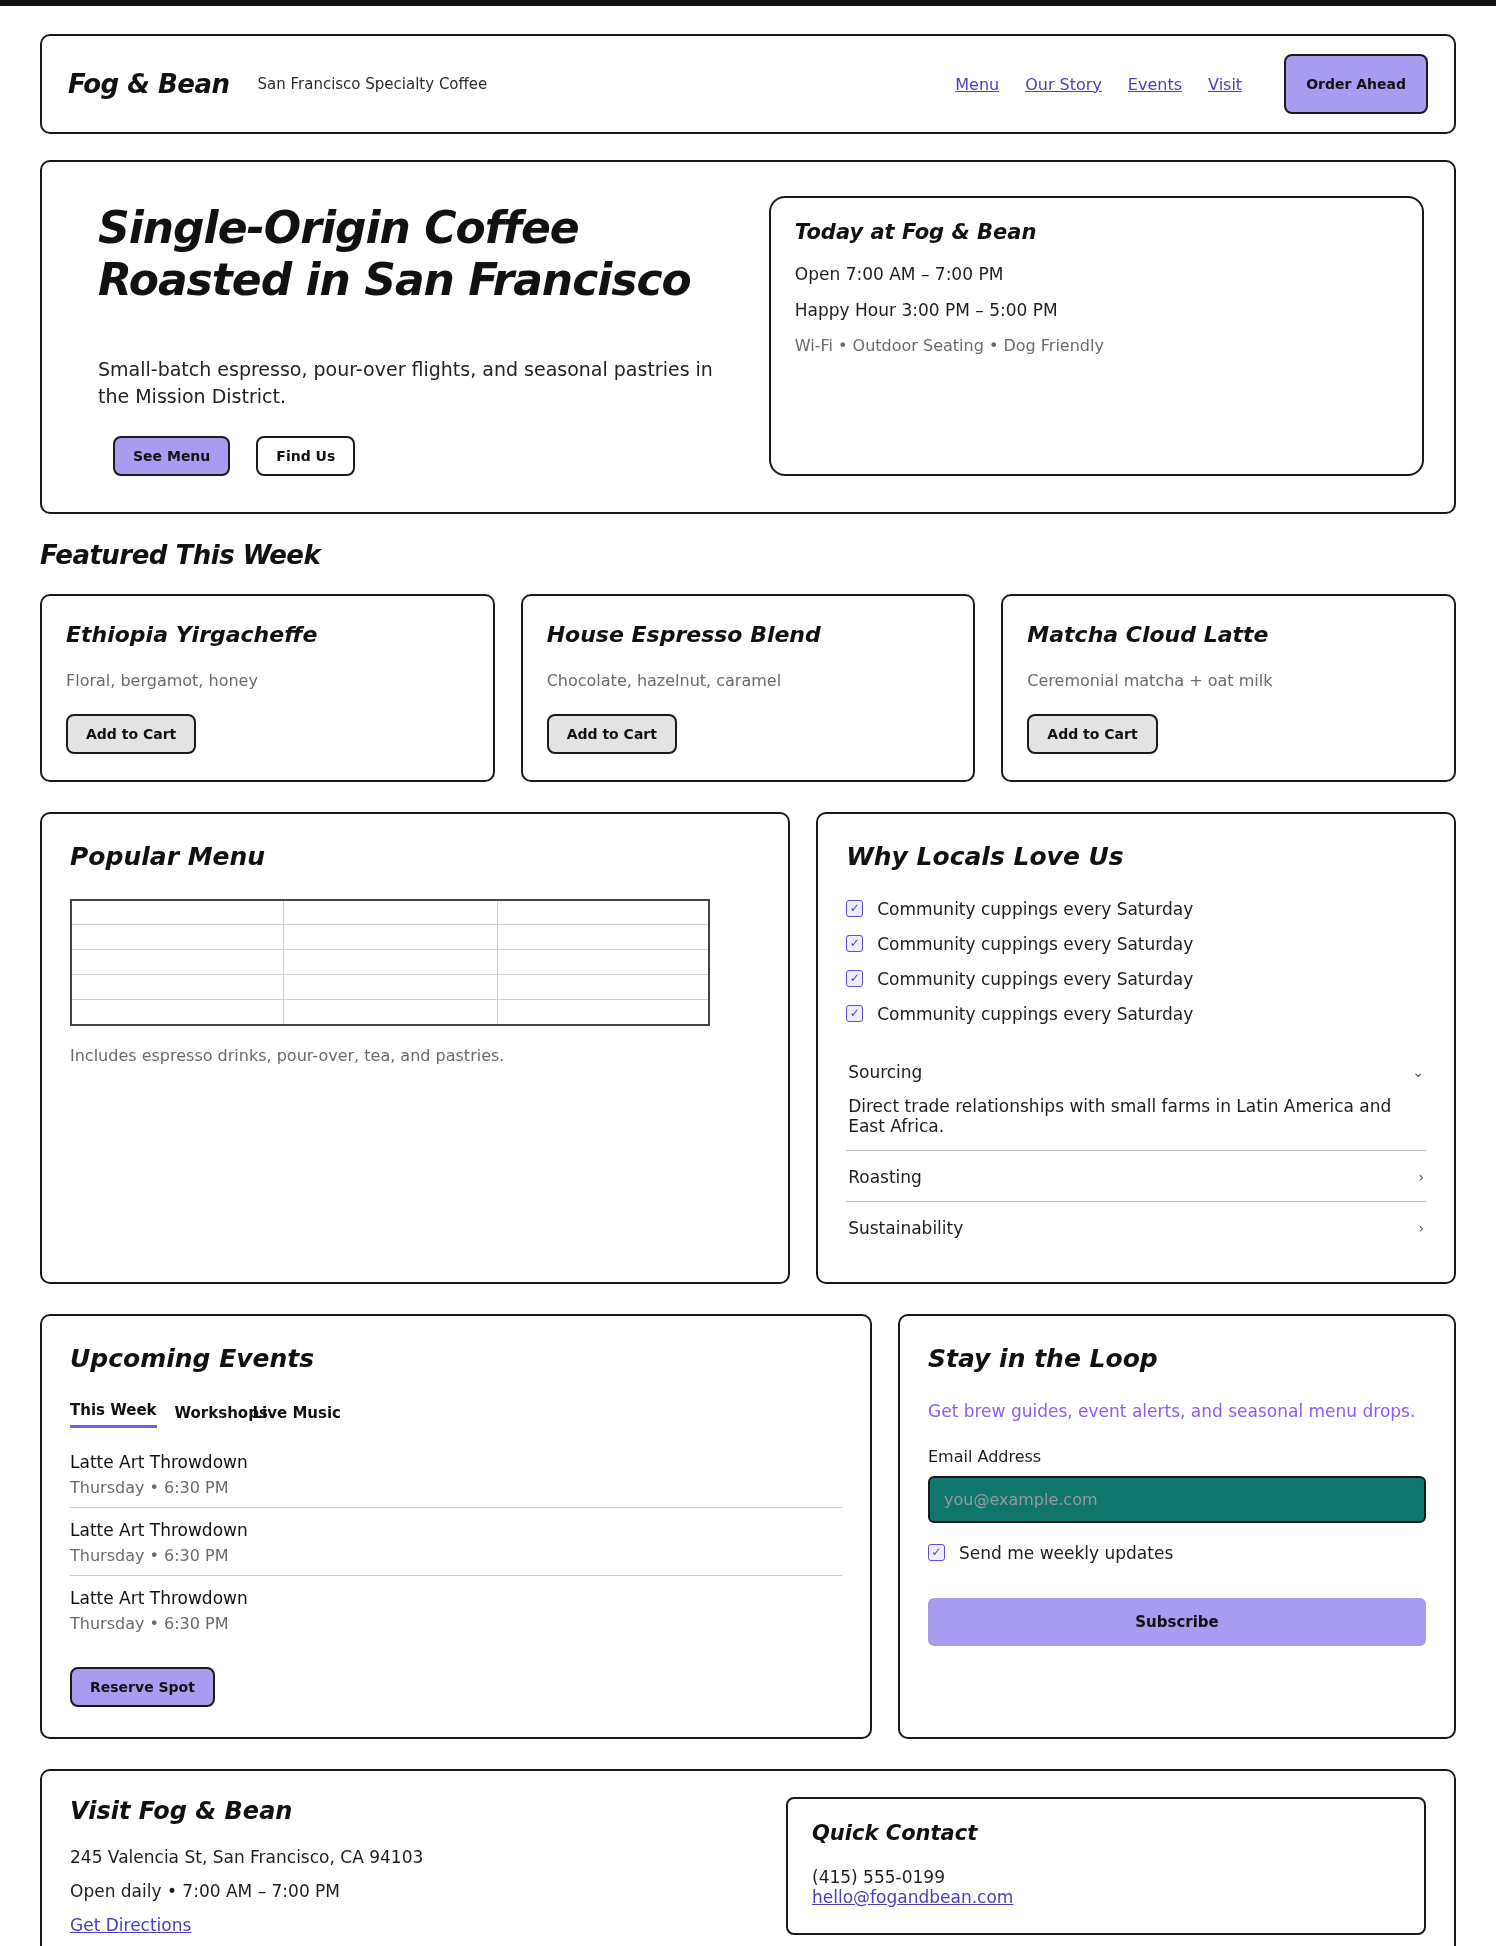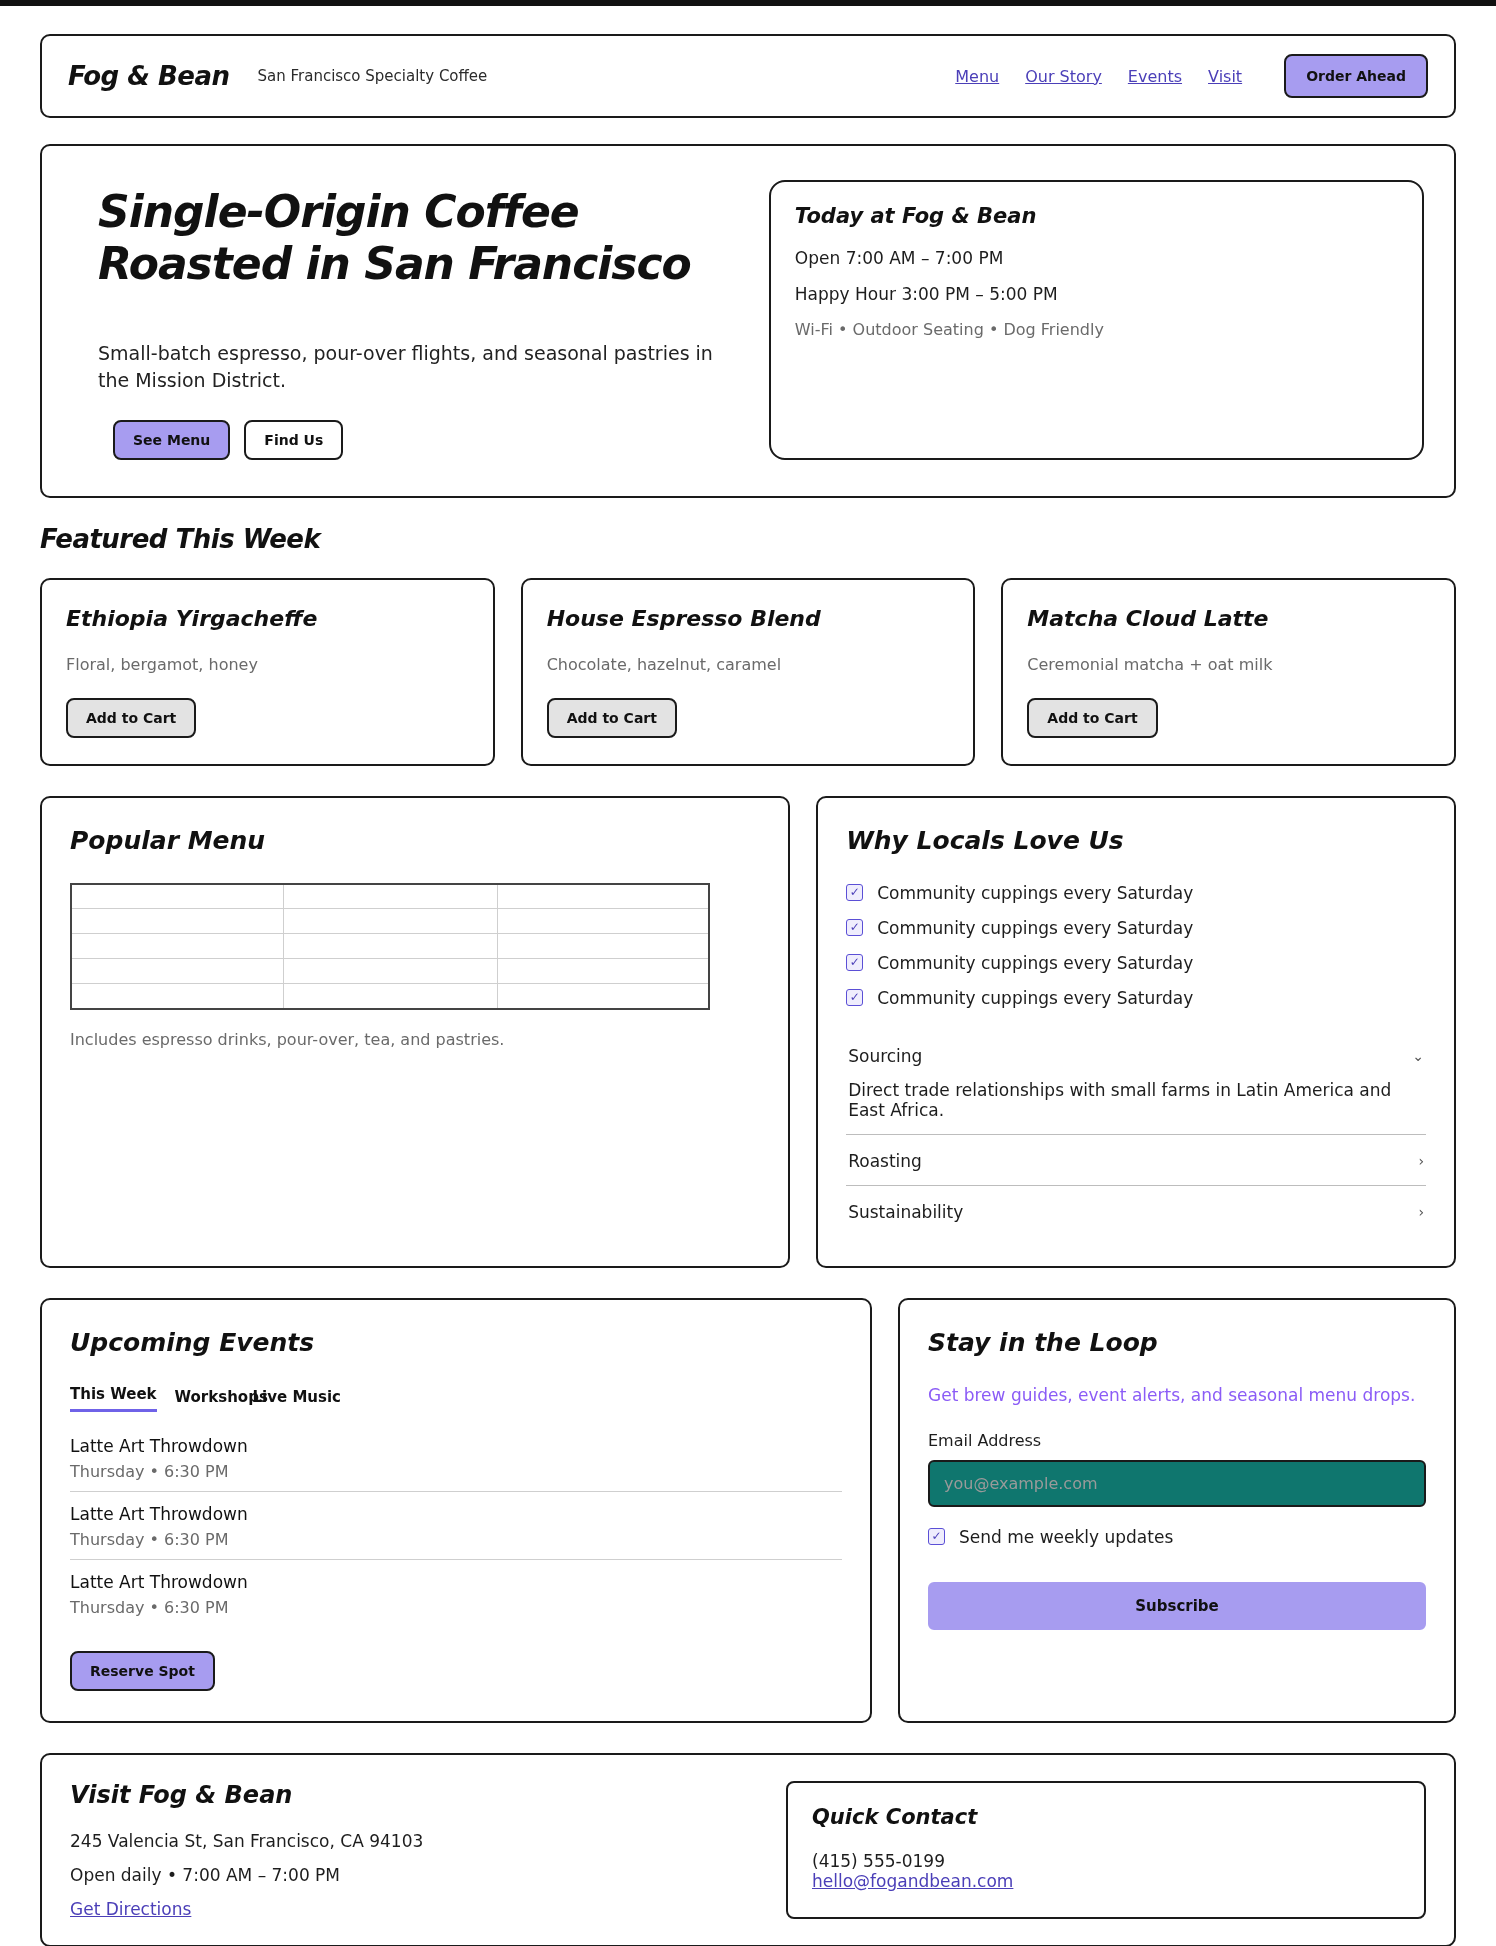--- a/index.html
+++ b/index.html
@@ -67,21 +67,21 @@
     font-size: 14px;
     font-weight: bold;
     padding: 10px 18px;
     color: #111;
     cursor: pointer;
     font-family: "DejaVu Sans", sans-serif;
   }
   .btn-primary { background: #a79cf0; }
   .btn-plain { background: #ffffff; }
   .btn-grey { background: #e3e3e3; }
-  .order-ahead { margin-left: 16px; padding: 12px 20px; }
+  .order-ahead { margin-left: 16px; padding: 20px 20px; }
 
   
   .hero {
     display: flex;
     padding: 34px 30px 36px 30px;
     gap: 26px;
     margin-bottom: 26px;
   }
   .hero-left { flex: 1 1 auto; padding-left: 26px; padding-top: 6px;}
   .hero-title {
@@ -93,21 +93,21 @@
     margin: 0 0 50px 0;
     letter-spacing: -1px;
   }
   .hero-sub {
     font-size: 19px;
     line-height: 1.42;
     color: #222;
     margin: 0 0 26px 0;
     max-width: 650px;
   }
-  .hero-actions { display: flex; gap: 14px; padding-left: 15px; }
+  .hero-actions { display: flex; gap: 26px; padding-left: 15px; }
   .today-card {
     width: 660px;
     border: 2px solid #1a1a1a;
     border-radius: 16px;
     padding: 22px 24px;
   }
   .today-title {
     font-size: 21px;
     font-weight: bold;
     font-style: italic;

